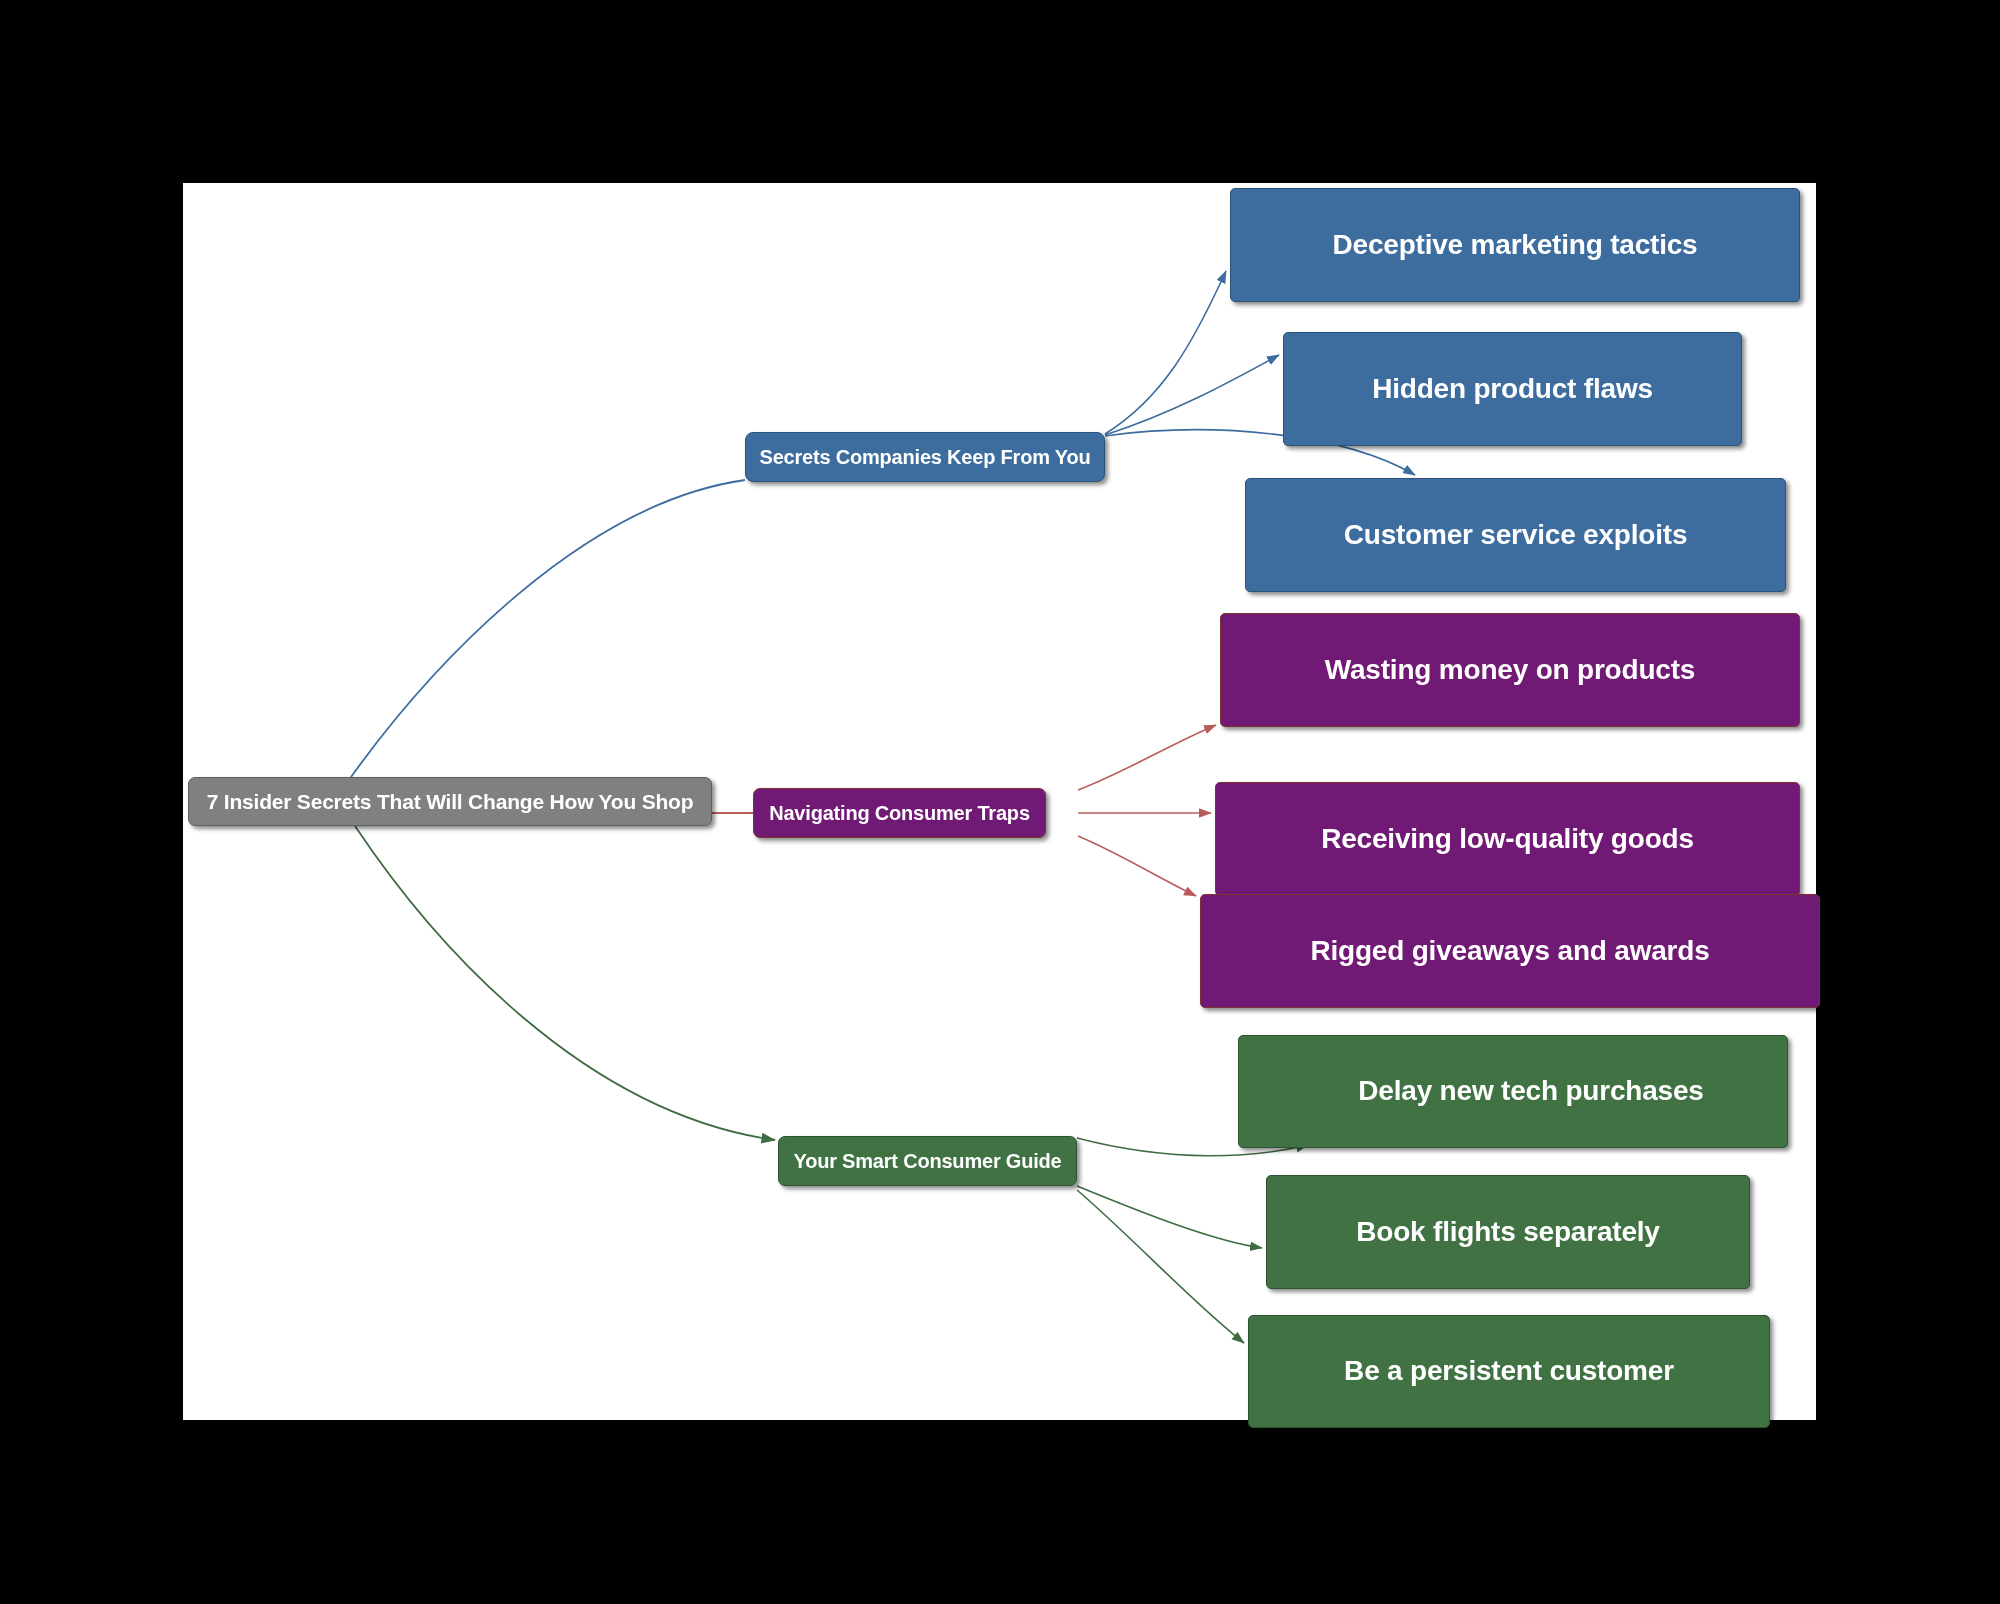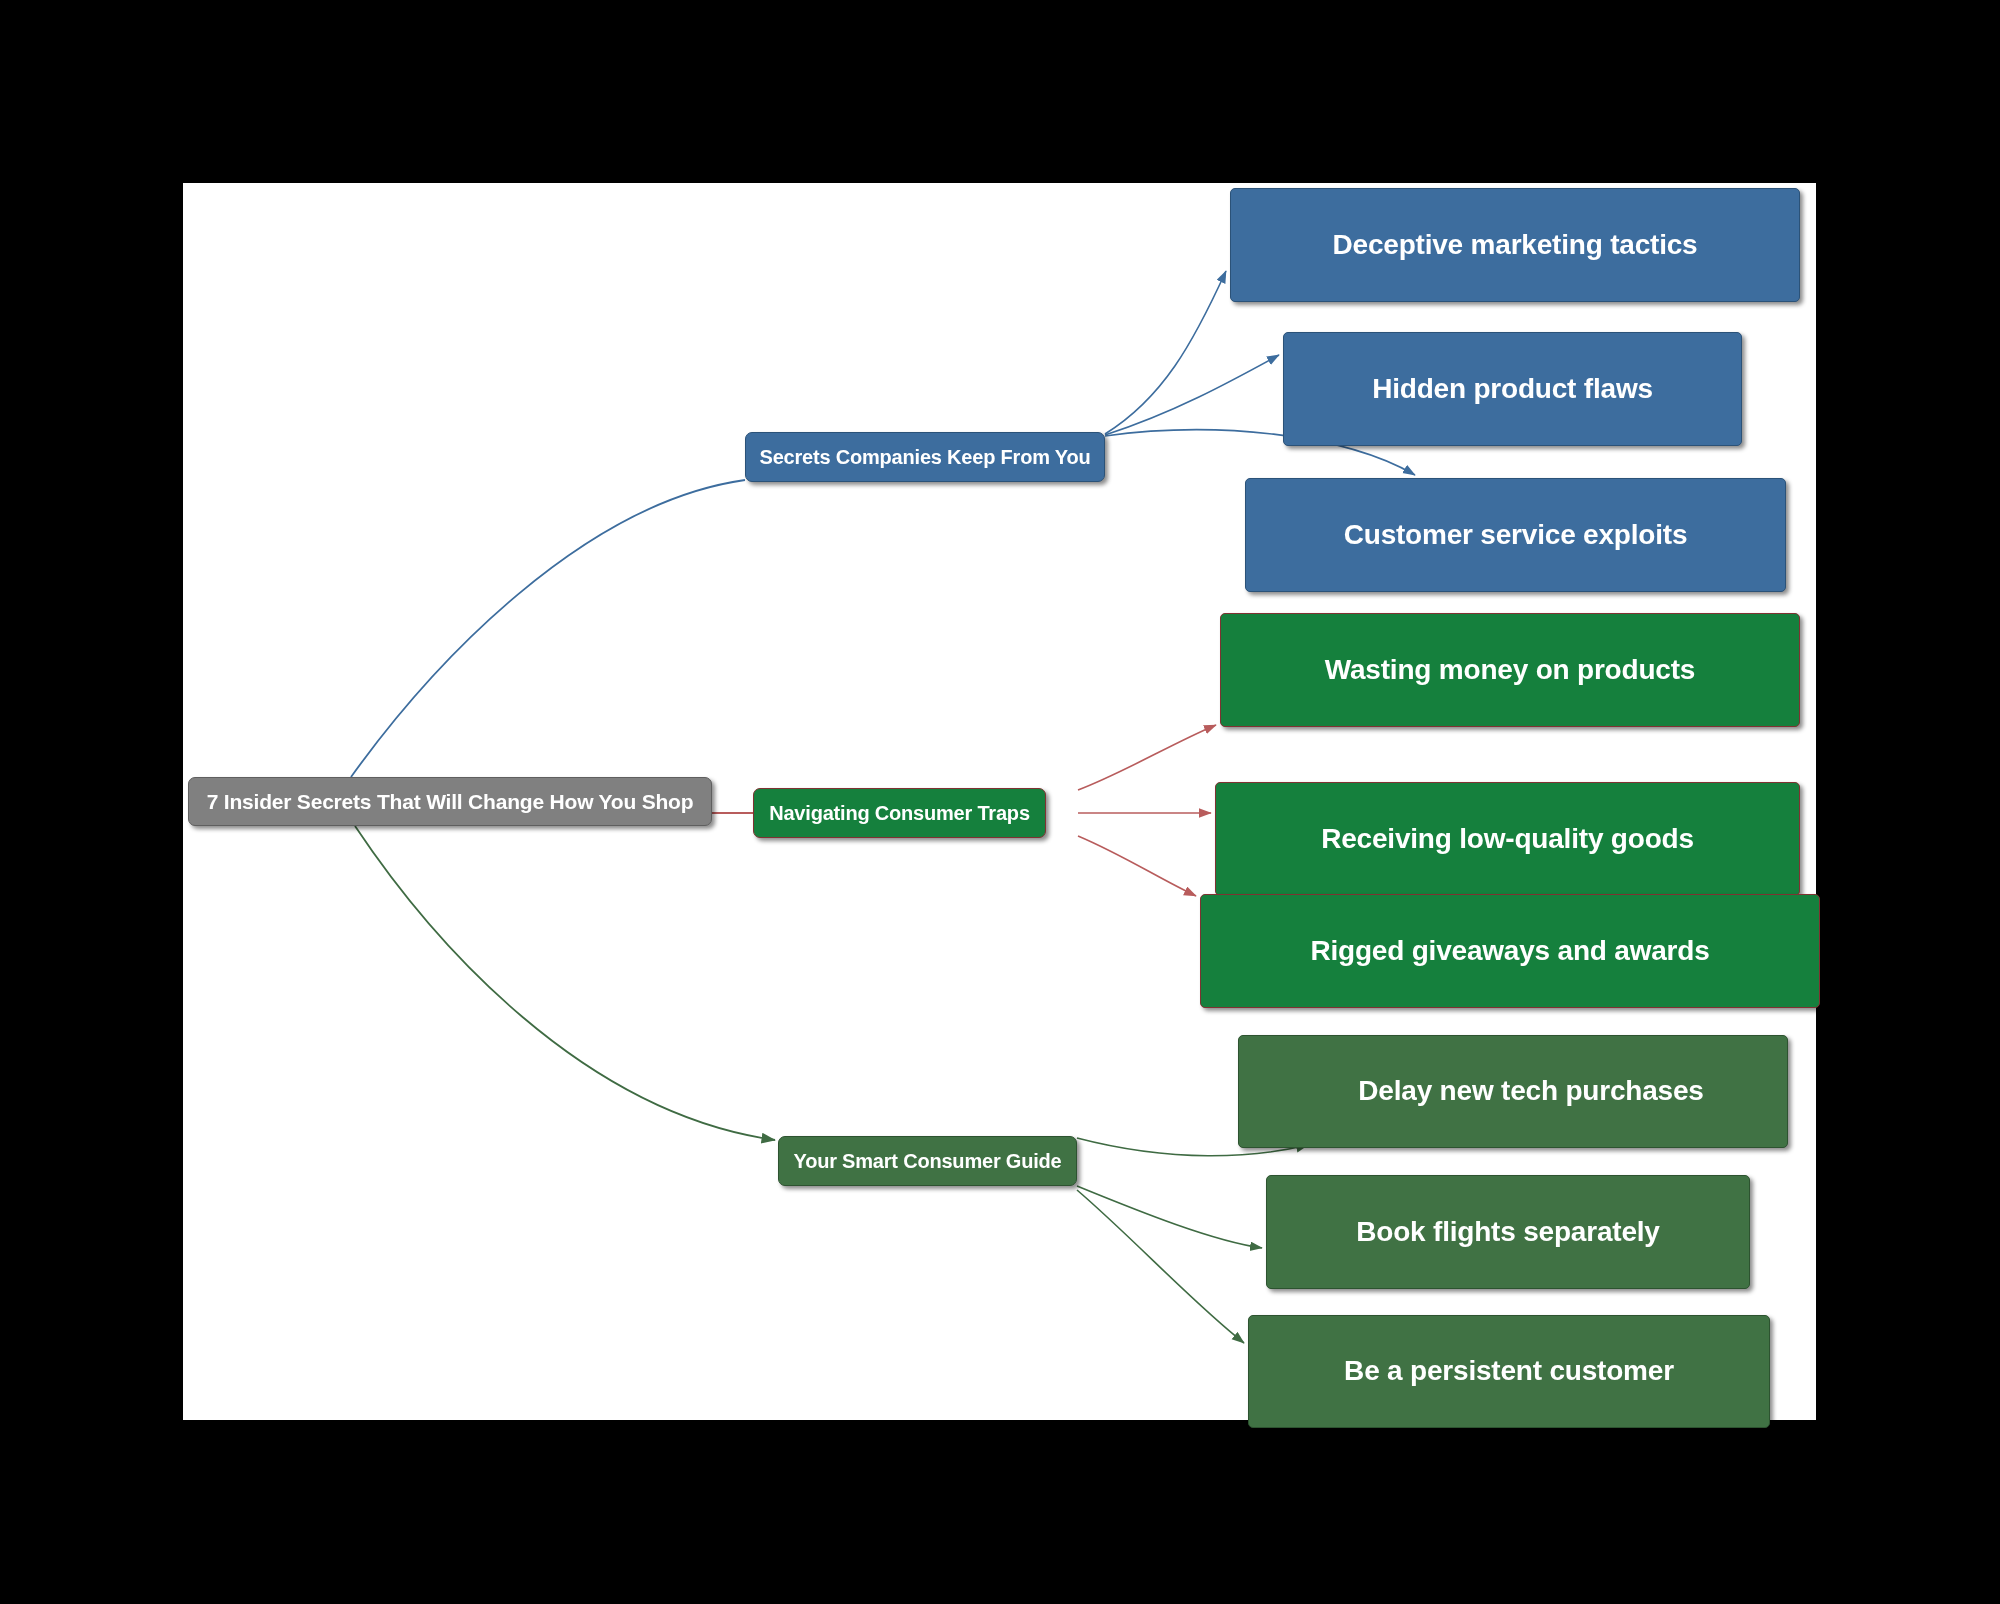--- a/index.html
+++ b/index.html
@@ -56,21 +56,21 @@
   }
   .node.branch {
     border-radius: 7px;
     font-size: 20px;
   }
   .node.leaf {
     border-radius: 5px;
     font-size: 28px;
   }
   .cat-blue  { background: #3d6d9e; border-color: #2b5278; }
-  .cat-red   { background: #15803d; border-color: #7f3232; }
+  .cat-red   { background: #701a75; border-color: #7f3232; }
   .cat-green { background: #407244; border-color: #2d5330; }
 </style>
 </head>
 <body>
 
 <div id="stage">
   <div id="canvas">
 
     <svg id="edge-layer" viewBox="0 0 1633 1237" width="1633" height="1237">
       <defs>
@@ -121,21 +121,21 @@
       <g>
         <path d="M 894,1003 C 960,1030 1030,1058 1079,1065" fill="none" stroke="#3f6b43" stroke-width="1.6" marker-end="url(#ah-green)"></path>
       </g>
       <g>
         <path d="M 894,1007 C 950,1055 1010,1120 1061,1160" fill="none" stroke="#3f6b43" stroke-width="1.6" marker-end="url(#ah-green)"></path>
       </g>
     </svg>
 
     <div class="node root" style="left:5px; top:594px; width:524px; height:49px;">7 Insider Secrets That Will Change How You Shop</div>
 
-    <div class="node branch cat-blue" style="left:562px; top:249px; width:360px; height:50px;">Secrets Companies Keep From You</div>
+    <div class="node branch cat-blue" style="left:562px; top:249px; width:360px; height:50px;border-radius:8px;">Secrets Companies Keep From You</div>
     <div class="node leaf cat-blue" style="left:1047px; top:5px; width:570px; height:114px;">Deceptive marketing tactics</div>
     <div class="node leaf cat-blue" style="left:1100px; top:149px; width:459px; height:114px;">Hidden product flaws</div>
     <div class="node leaf cat-blue" style="left:1062px; top:295px; width:541px; height:114px;">Customer service exploits</div>
 
     <div class="node branch cat-red" style="left:570px; top:605px; width:293px; height:50px;">Navigating Consumer Traps</div>
     <div class="node leaf cat-red" style="left:1037px; top:430px; width:580px; height:114px;">Wasting money on products</div>
     <div class="node leaf cat-red" style="left:1032px; top:571px; width:585px; height:114px;margin-top:28px;">Receiving low-quality goods</div>
     <div class="node leaf cat-red" style="left:1017px; top:711px; width:620px; height:114px;">Rigged giveaways and awards</div>
 
     <div class="node branch cat-green" style="left:595px; top:953px; width:299px; height:50px;">Your Smart Consumer Guide</div>

